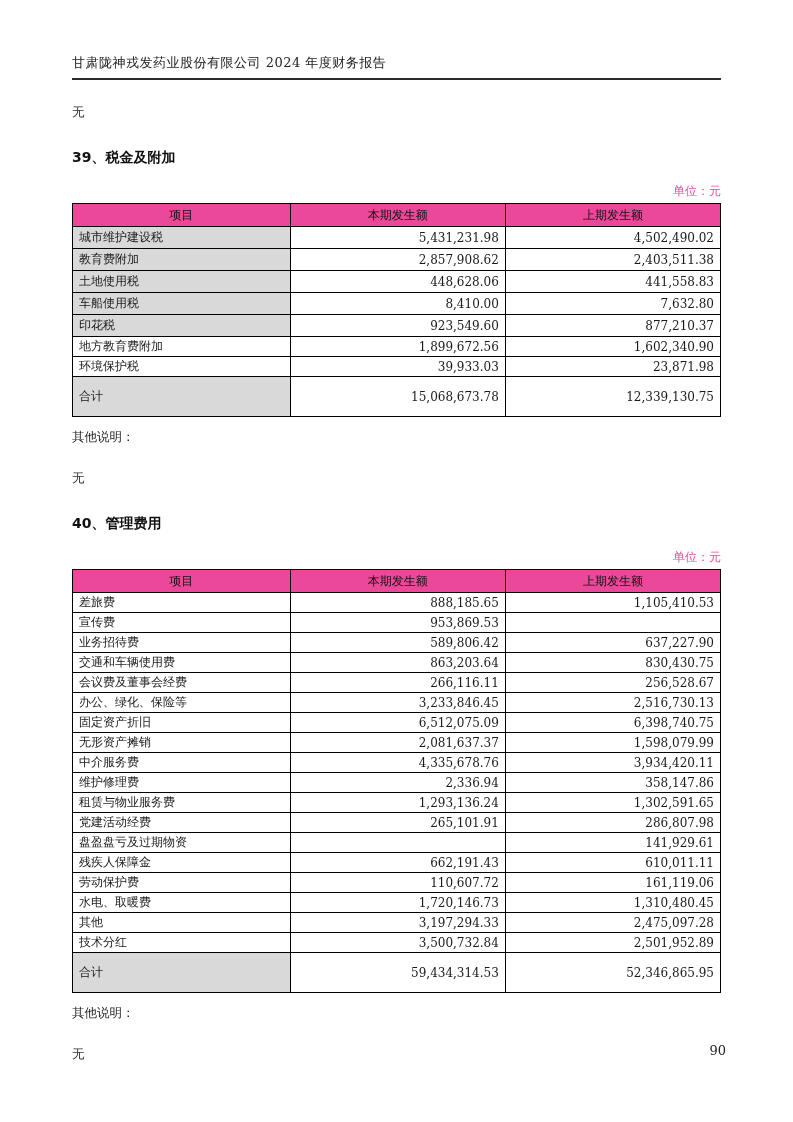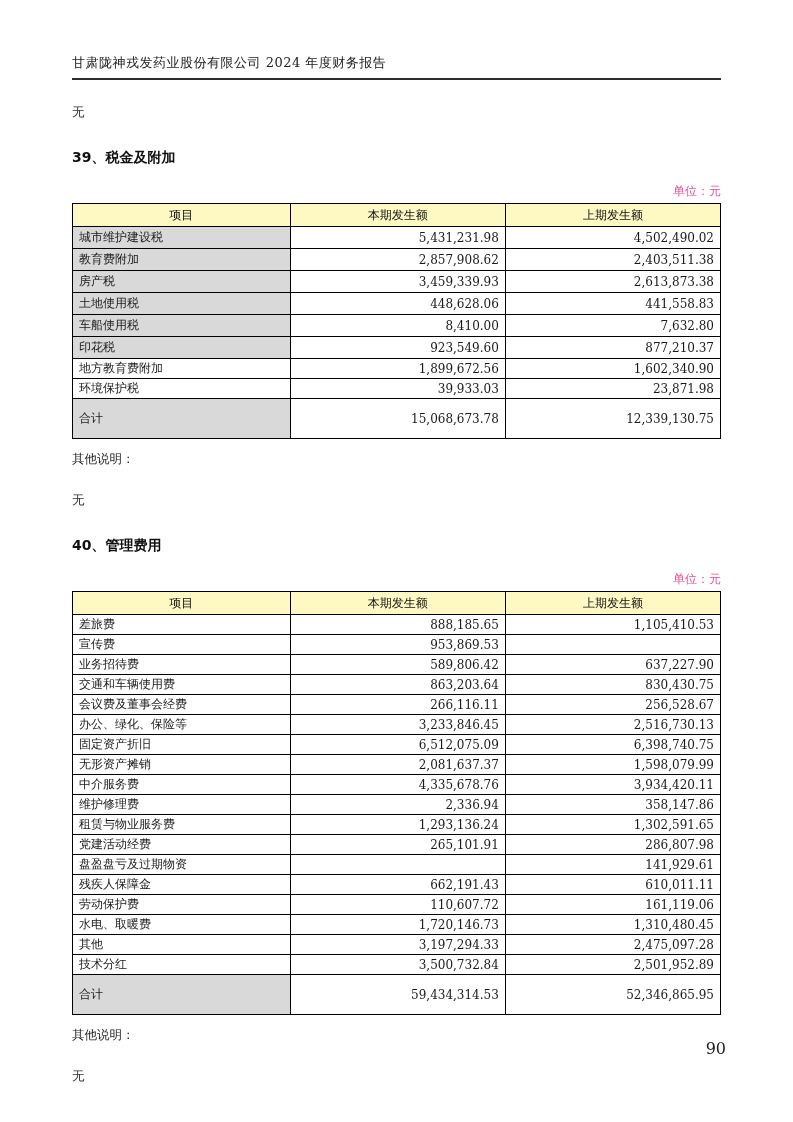--- a/index.html
+++ b/index.html
@@ -58,39 +58,39 @@
   table.data-table td, table.data-table th {
     border: 1px solid #000;
     font-size: 12px;
     font-weight: normal;
     padding: 1px 6px;
     vertical-align: middle;
     overflow: hidden;
     white-space: nowrap;
   }
   .thead-row th {
-    background: #fef9c3;
+    background: #ec4899;
     text-align: center;
     height: 23px;
     font-size: 12px;
     color: #111;
   }
   .col-item  { width: 33.6%; }
   .col-value { width: 33.2%; }
   .cell-item  { text-align: left; }
   .cell-value { text-align: right; }
   .row-tall td    { height: 22px; }
   .row-compact td { height: 15px; }
   .row-total td   { height: 40px; }
   td.shaded { background: #d9d9d9; }
   .page-number {
     position: absolute;
     right: 67px;
     bottom: 64px;
-    font-size: 16px;
+    font-size: 13px;
     color: #222;
   }
 </style>
 </head>
 <body>
 
 <div class="page">
 
   <div class="doc-header">
     <span>甘肃陇神戎发药业股份有限公司 2024 年度财务报告</span>
@@ -119,25 +119,20 @@
           <td class="cell-item shaded">城市维护建设税</td>
           <td class="cell-value">5,431,231.98</td>
           <td class="cell-value">4,502,490.02</td>
         </tr>
         <tr class="row-tall">
           <td class="cell-item shaded">教育费附加</td>
           <td class="cell-value">2,857,908.62</td>
           <td class="cell-value">2,403,511.38</td>
         </tr>
         <tr class="row-tall">
-          <td class="cell-item shaded">房产税</td>
-          <td class="cell-value">3,459,339.93</td>
-          <td class="cell-value">2,613,873.38</td>
-        </tr>
-        <tr class="row-tall">
           <td class="cell-item shaded">土地使用税</td>
           <td class="cell-value">448,628.06</td>
           <td class="cell-value">441,558.83</td>
         </tr>
         <tr class="row-tall">
           <td class="cell-item shaded">车船使用税</td>
           <td class="cell-value">8,410.00</td>
           <td class="cell-value">7,632.80</td>
         </tr>
         <tr class="row-tall">

